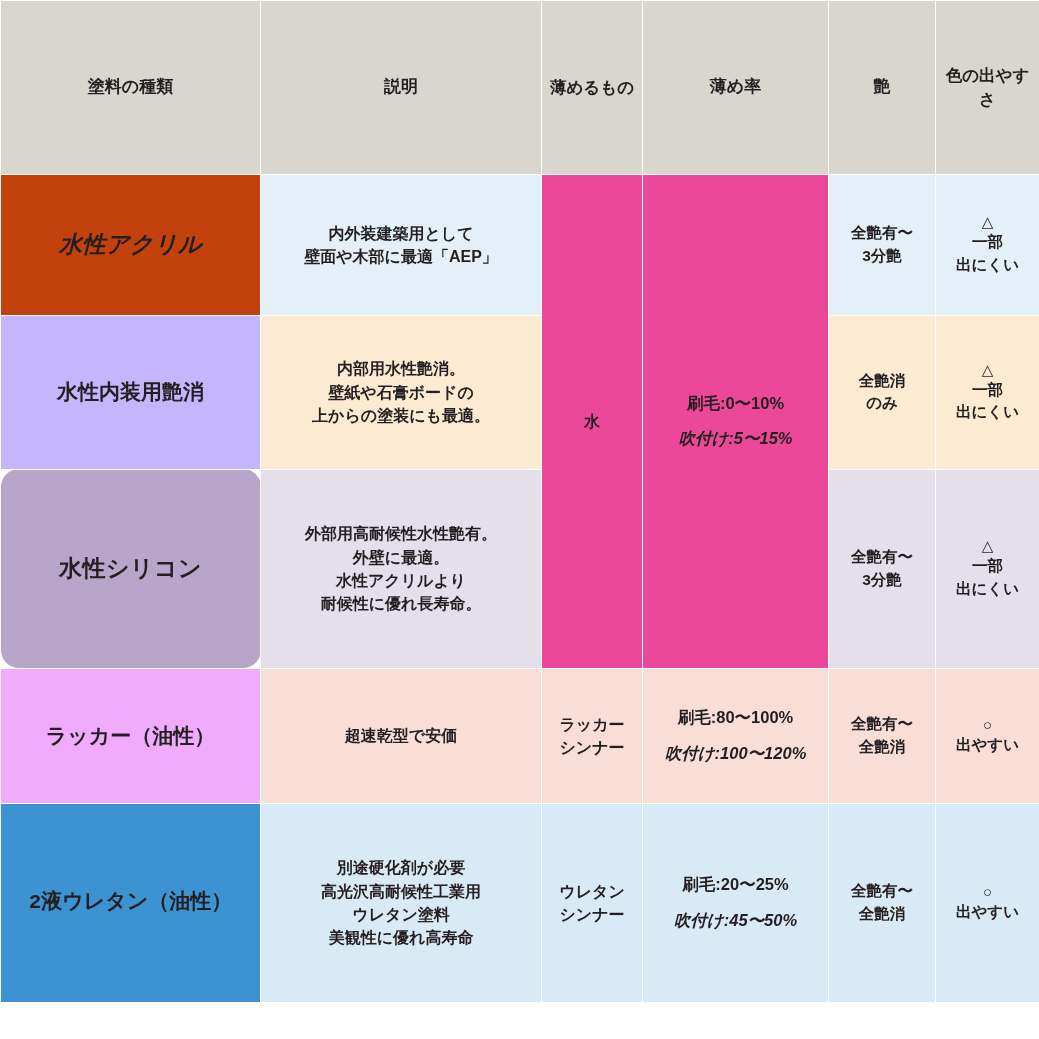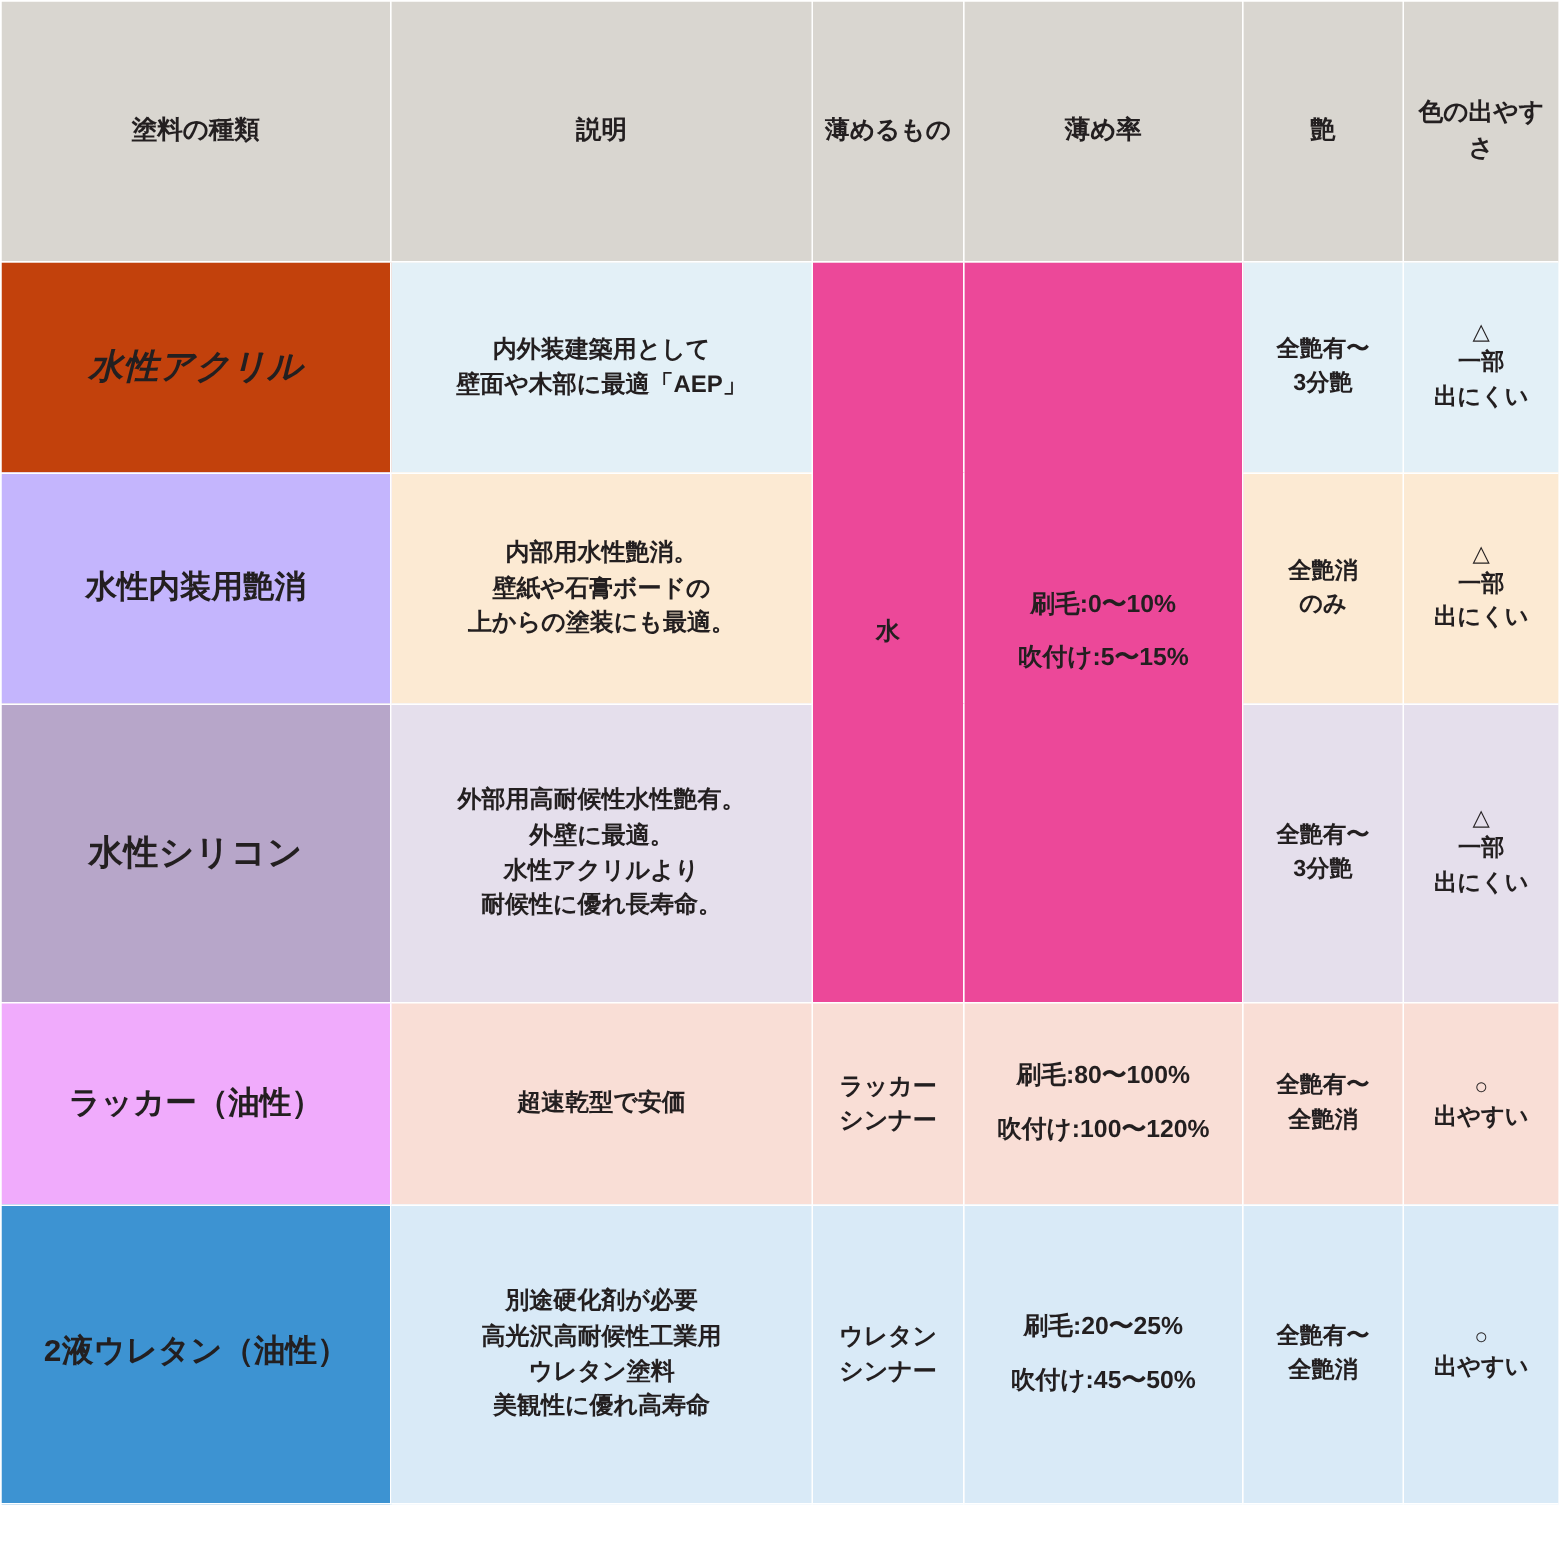--- a/index.html
+++ b/index.html
@@ -79,28 +79,28 @@
     font-size: 15px;
     line-height: 1.2;
   }
   .ratio-cell .line,
   .gloss-cell .line,
   .thinner-cell .line,
   .desc-cell .line,
   .color-cell .line {
     display: block;
   }
-  .ratio-cell .line + .line { margin-top: 12px; }
+  .ratio-cell .line + .line { margin-top: 12px; font-style: italic; }
 
   
   .tint-acryl-type   { background: #c2410c; font-style: italic; }
   .tint-acryl-cell   { background: #e3f0f7; }
   .tint-naisou-type  { background: #c4b5fd; }
   .tint-naisou-cell  { background: #fcead3; }
-  .tint-silicon-type { background: #b7a6c9; }
+  .tint-silicon-type { background: #b7a6c9; border-radius: 18px; }
   .tint-silicon-cell { background: #e5dfec; }
   .tint-lacquer-type { background: #f0abfc; }
   .tint-lacquer-cell { background: #f9ded6; }
   .tint-urethane-type{ background: #3d93d2; font-family: Liberation Mono, monospace; }
   .tint-urethane-cell{ background: #d9eaf7; }
   .tint-white        { background: #ec4899; }
 </style>
 </head>
 <body>
 

